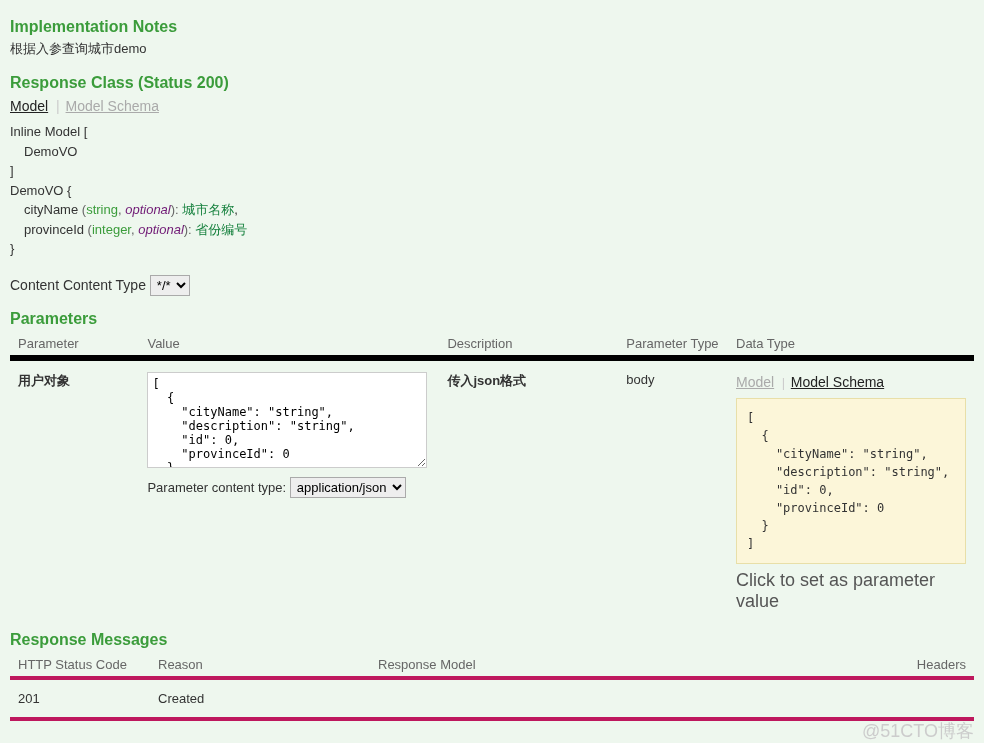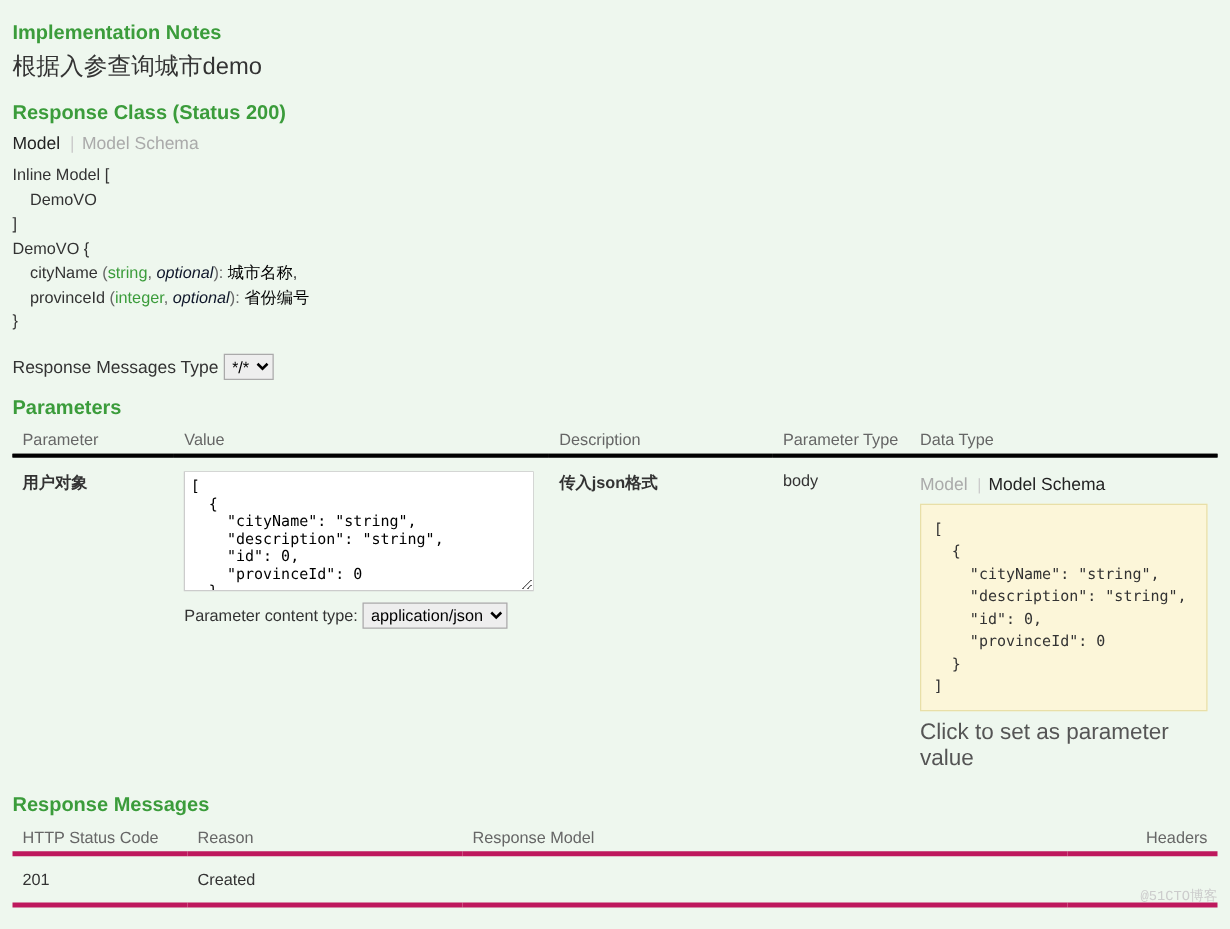--- a/index.html
+++ b/index.html
@@ -11,62 +11,63 @@
       padding: 10px;
       width: 984px;
     }
     h4 {
       color: #3b9c3b;
       font-weight: bold;
       font-size: 16px;
       margin: 8px 0 4px 0;
     }
     .notes-text {
-      font-size: 19px;
+      font-size: 13px;
       margin-bottom: 16px;
     }
     .tabs {
       margin-bottom: 6px;
     }
     .tab {
       display: inline-block;
       padding: 2px 2px 2px 0;
       font-size: 14px;
       cursor: pointer;
+      text-decoration: underline;
     }
     .tab.active { color: #222; }
     .tab.inactive { color: #aaa; }
     .tab-sep { color: #ccc; margin: 0 2px; }
     .model-block {
       font-size: 13px;
       line-height: 1.5;
       margin-bottom: 16px;
       font-family: Arial, sans-serif;
     }
     .bold { font-weight: normal; }
     .indent { margin-left: 14px; }
     .type-str { color: #3b9c3b; }
-    .opt { font-style: italic; color: #0f172a; }
+    .opt { font-style: italic; color: #701a75; }
     .paren { color: #666; }
-    .colon-desc { color: #000000; }
+    .colon-desc { color: #15803d; }
     .rct-row { margin-bottom: 14px; font-size: 14px; }
     select {
       font-size: 13px;
       padding: 1px 2px;
       border: 1px solid #aaa;
       background: #eee;
     }
     table { width: 100%; border-collapse: collapse; }
     th {
       text-align: left;
       font-weight: normal;
       color: #666;
       font-size: 13px;
       padding: 4px 8px;
-      border-bottom: 3px solid #000000;
+      border-bottom: 6px solid #000000;
     }
     td {
       padding: 11px 8px;
       vertical-align: top;
       font-size: 13px;
     }
     .param-name { font-weight: bold; }
     textarea {
       width: 280px;
       height: 96px;
@@ -92,25 +93,24 @@
     .click-hint {
       font-size: 18px;
       color: #555;
       margin-top: 6px;
     }
     .resp-table th, .resp-table td {
       border-bottom: 4px solid #be185d;
     }
     .watermark {
       position: fixed;
-      bottom: 19px;
+      bottom: 0;
       right: 10px;
       color: #ccc;
-      font-size: 11px;
-      font-family: Liberation Mono, monospace;
+      font-size: 18px;
     }
   </style>
 </head>
 <body>
 
 <h4>Implementation Notes</h4>
 <div class="notes-text">根据入参查询城市demo</div>
 
 <h4>Response Class (Status 200)</h4>
 <div class="tabs">
@@ -129,21 +129,21 @@
     <span class="paren"> (</span><span class="type-str">string</span><span class="paren">, </span><span class="opt">optional</span><span class="paren">): </span><span class="colon-desc">城市名称</span><span>,</span>
   </div>
   <div class="indent">
     <span class="bold">provinceId</span>
     <span class="paren"> (</span><span class="type-str">integer</span><span class="paren">, </span><span class="opt">optional</span><span class="paren">): </span><span class="colon-desc">省份编号</span>
   </div>
   <div class="bold">}</div>
 </div>
 
 <div class="rct-row">
-  <span>Response Messages Type</span>
+  <span>Content Content Type</span>
   <select>
     <option>*/*</option>
   </select>
 </div>
 
 <h4>Parameters</h4>
 <table>
   <thead>
     <tr>
       <th style="width:130px">Parameter</th>

